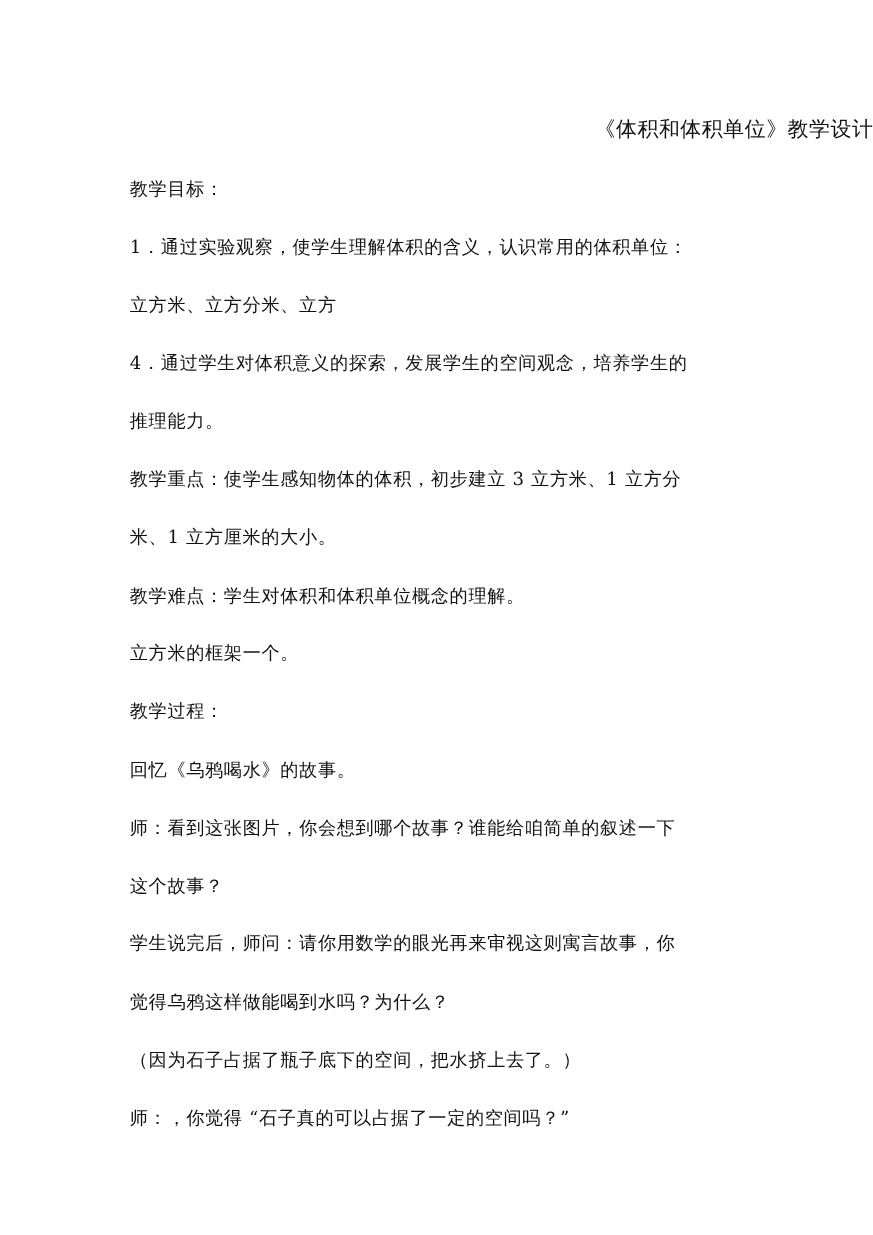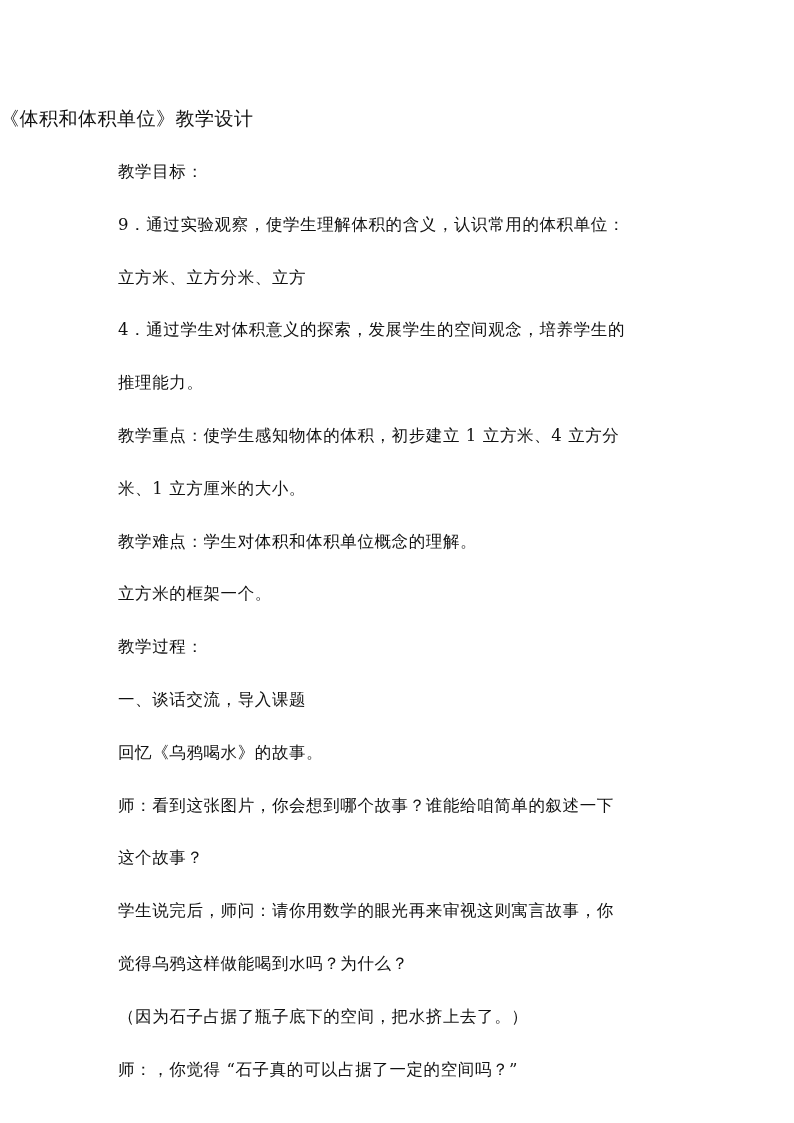--- a/index.html
+++ b/index.html
@@ -21,21 +21,21 @@
       top: 0;
       width: 794px;
       height: 1123px;
       background: #ffffff;
     }
     .title {
       position: absolute;
       top: 104px;
       left: 0;
       width: 794px;
-      text-align: left;
+      text-align: right;
       font-size: 19px;
       line-height: 28px;
       letter-spacing: 0.5px;
     }
     .body {
       position: absolute;
       left: 118px;
       top: 146px;
       width: 570px;
     }
@@ -48,30 +48,29 @@
       margin-top: 12px;
     }
   </style>
 </head>
 <body>
 
 <div class="page">
   <div class="title">《体积和体积单位》教学设计</div>
   <div class="body">
     <div class="line">教学目标：</div>
-    <div class="line">9．通过实验观察，使学生理解体积的含义，认识常用的体积单位：</div>
+    <div class="line">1．通过实验观察，使学生理解体积的含义，认识常用的体积单位：</div>
     <div class="line">立方米、立方分米、立方</div>
     <div class="line">4．通过学生对体积意义的探索，发展学生的空间观念，培养学生的</div>
     <div class="line">推理能力。</div>
-    <div class="line">教学重点：使学生感知物体的体积，初步建立 1 立方米、4 立方分</div>
+    <div class="line">教学重点：使学生感知物体的体积，初步建立 3 立方米、1 立方分</div>
     <div class="line">米、1 立方厘米的大小。</div>
     <div class="line">教学难点：学生对体积和体积单位概念的理解。</div>
     <div class="line">立方米的框架一个。</div>
     <div class="line">教学过程：</div>
-    <div class="line">一、谈话交流，导入课题</div>
     <div class="line">回忆《乌鸦喝水》的故事。</div>
     <div class="line">师：看到这张图片，你会想到哪个故事？谁能给咱简单的叙述一下</div>
     <div class="line">这个故事？</div>
     <div class="line">学生说完后，师问：请你用数学的眼光再来审视这则寓言故事，你</div>
     <div class="line">觉得乌鸦这样做能喝到水吗？为什么？</div>
     <div class="line">（因为石子占据了瓶子底下的空间，把水挤上去了。）</div>
     <div class="line">师：，你觉得 “石子真的可以占据了一定的空间吗？”</div>
   </div>
 </div>
 

